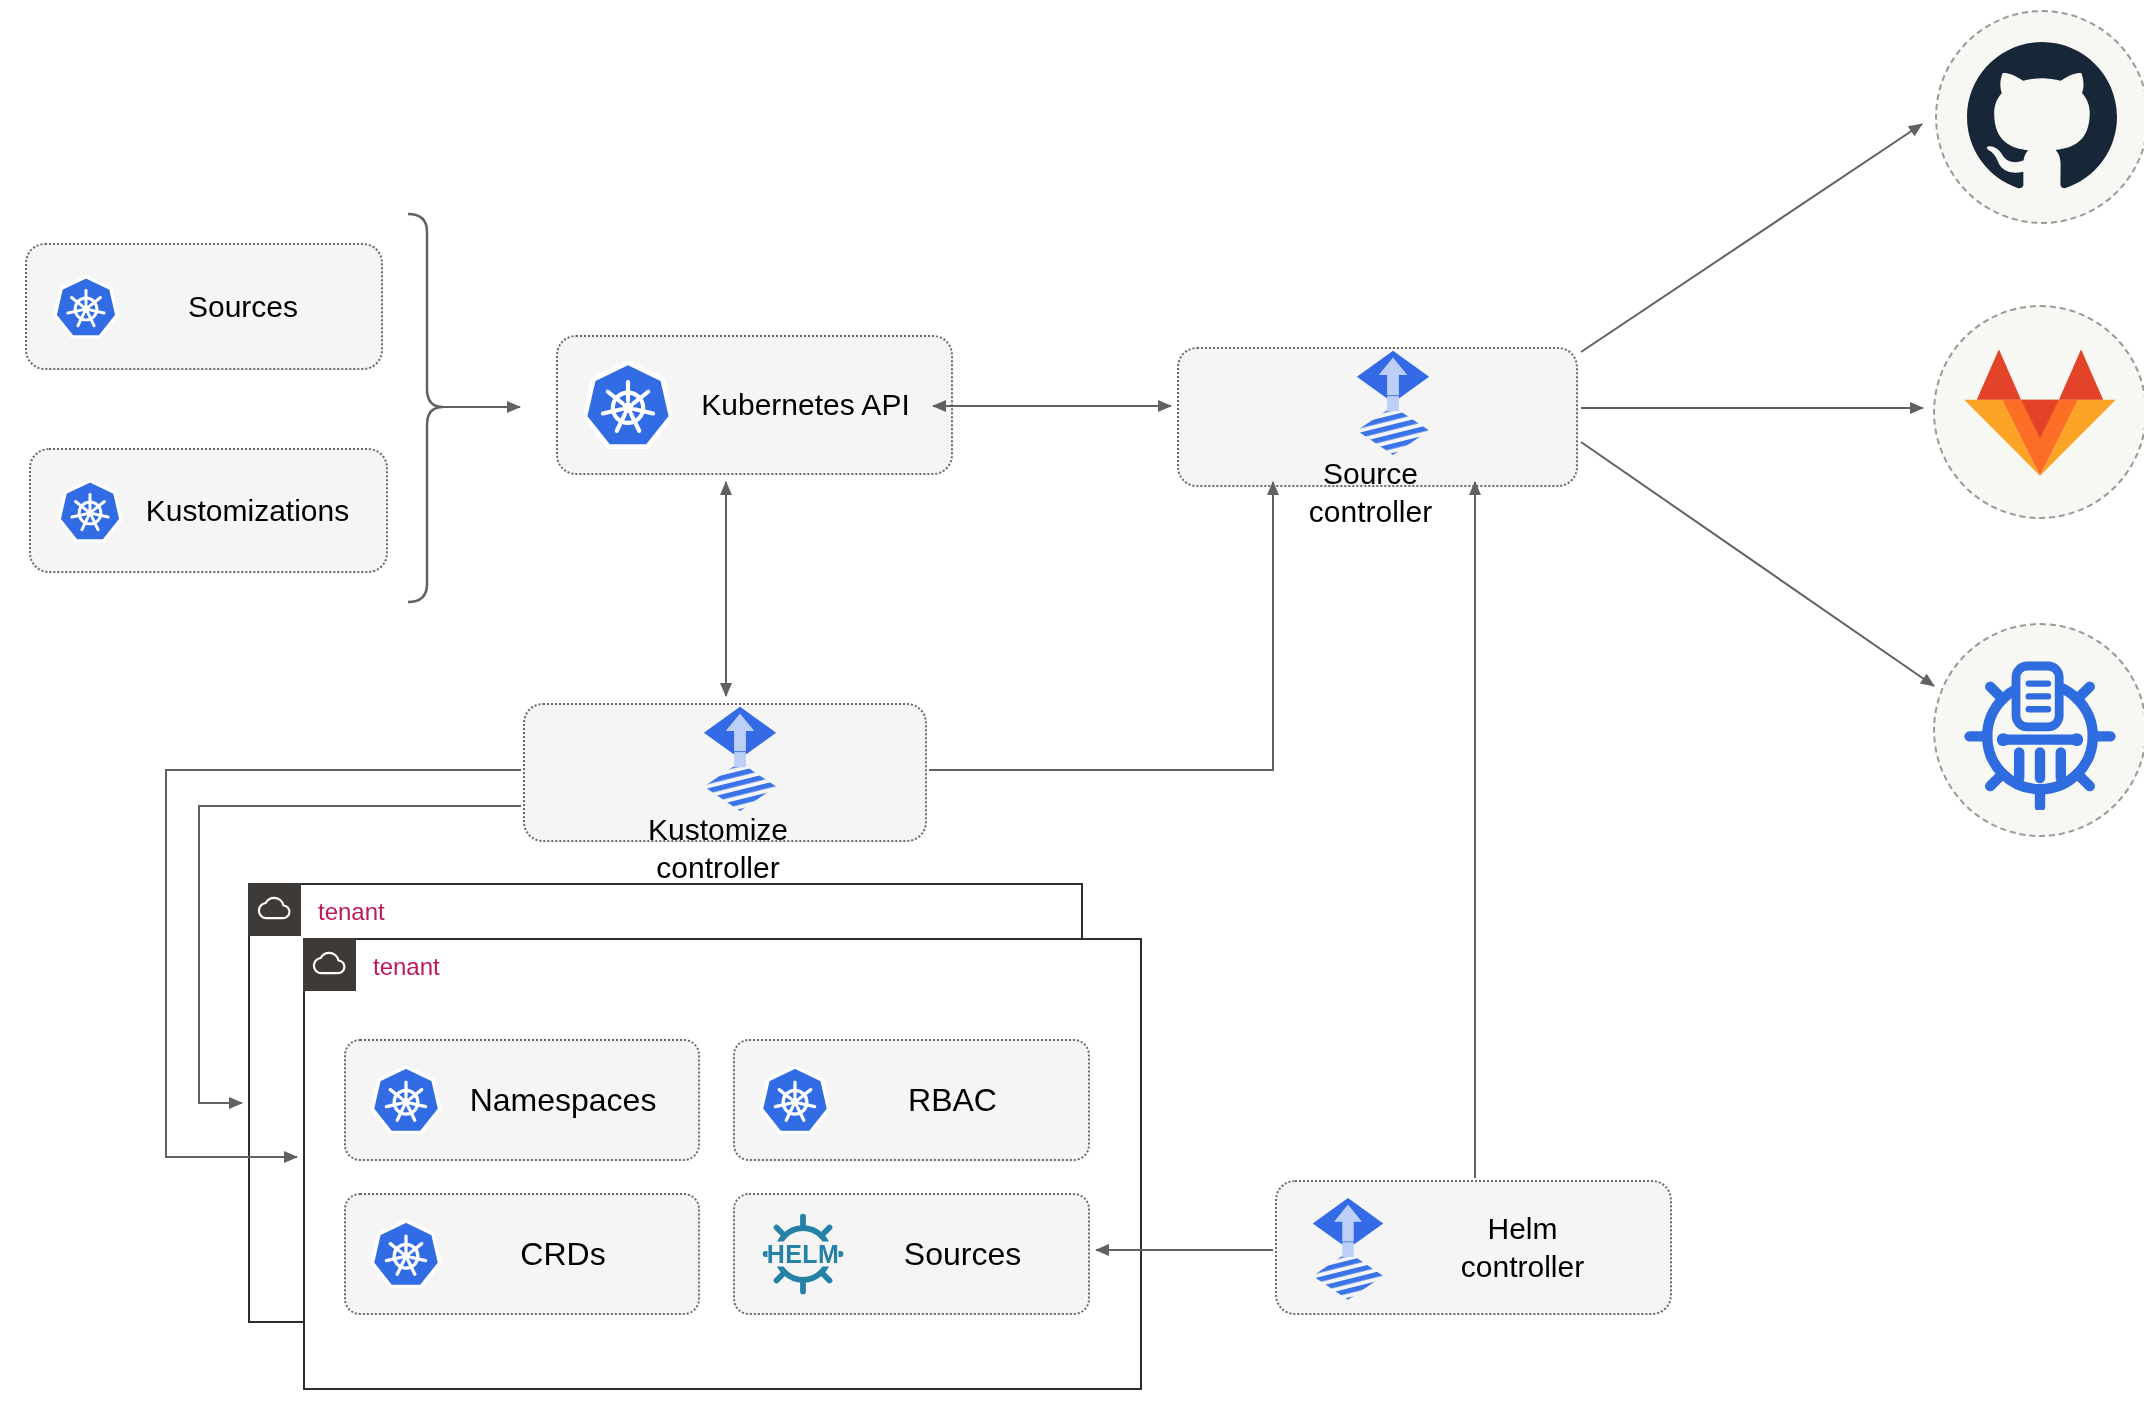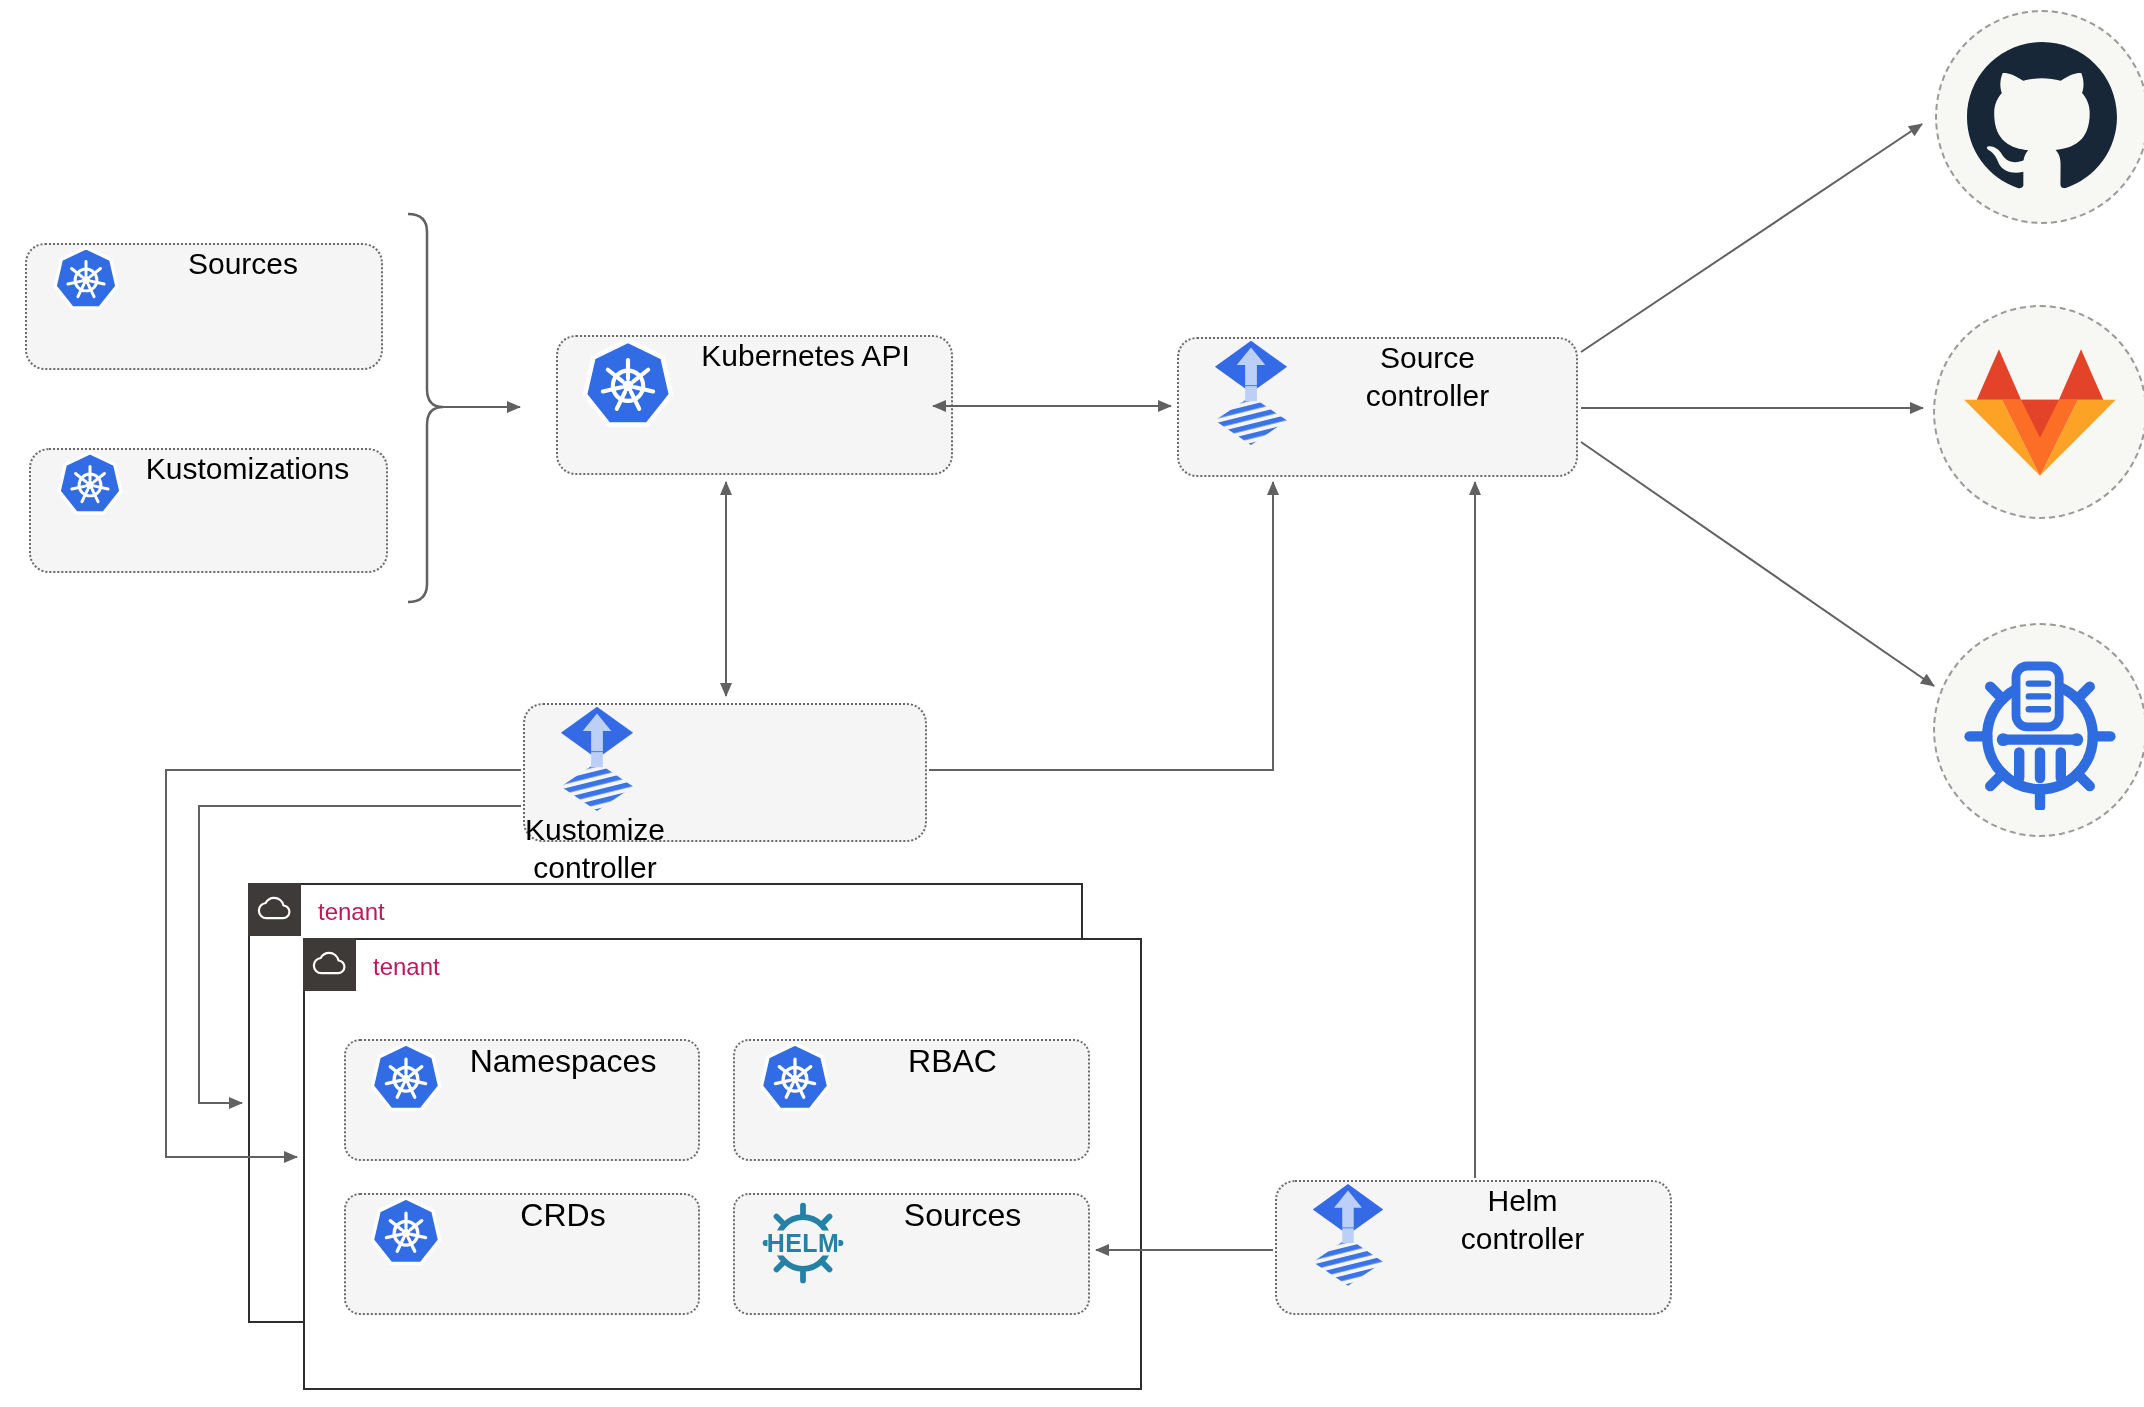--- a/index.html
+++ b/index.html
@@ -3,21 +3,21 @@
 <meta charset="utf-8">
 <style>
   html,body{margin:0;padding:0;background:#ffffff;}
   .canvas{
     position:relative;width:2144px;height:1407px;background:#ffffff;
     font-family:"Liberation Sans",sans-serif;overflow:hidden;
   }
   
   .node{
     position:absolute;background:#f5f5f5;border:2px dotted #6a6a6a;
-    border-radius:20px;display:flex;align-items:flex-start;box-sizing:border-box;z-index:5;
+    border-radius:20px;display:flex;align-items:center;box-sizing:border-box;z-index:5;
   }
   .node .icon{flex:0 0 auto;display:flex;align-items:center;justify-content:center;}
   .node .label{
     flex:1;text-align:center;color:#000;line-height:1.25;
     white-space:pre-line;padding-right:14px;
   }
   .lbl-lg{font-size:30px;}
   .lbl-md{font-size:32px;}
   
   .tenant{position:absolute;background:#ffffff;border:2.5px solid #2e2e2e;box-sizing:border-box;}
@@ -104,21 +104,21 @@
 
   <div class="node" style="left:556px;top:335px;width:397px;height:140px;">
     <span class="icon" style="margin-left:24px;">
       <svg width="92" height="92" viewBox="0 0 100 100">
           <use href="#k8s-icon"></use>
         </svg>
     </span>
     <span class="label lbl-lg">Kubernetes API</span>
   </div>
 
-  <div class="node" style="left:1177px;top:337px;width:401px;height:140px;">
+  <div class="node" style="left:1177px;top:347px;width:401px;height:140px;flex-direction:column;">
     <span class="icon" style="margin-left:30px;">
       <svg width="84" height="106" viewBox="0 0 100 126">
           <use href="#flux-icon"></use>
         </svg>
     </span>
     <span class="label lbl-lg">Source
 controller</span>
   </div>
 
   <div class="node" style="left:523px;top:703px;width:404px;height:139px;flex-direction:column;">

